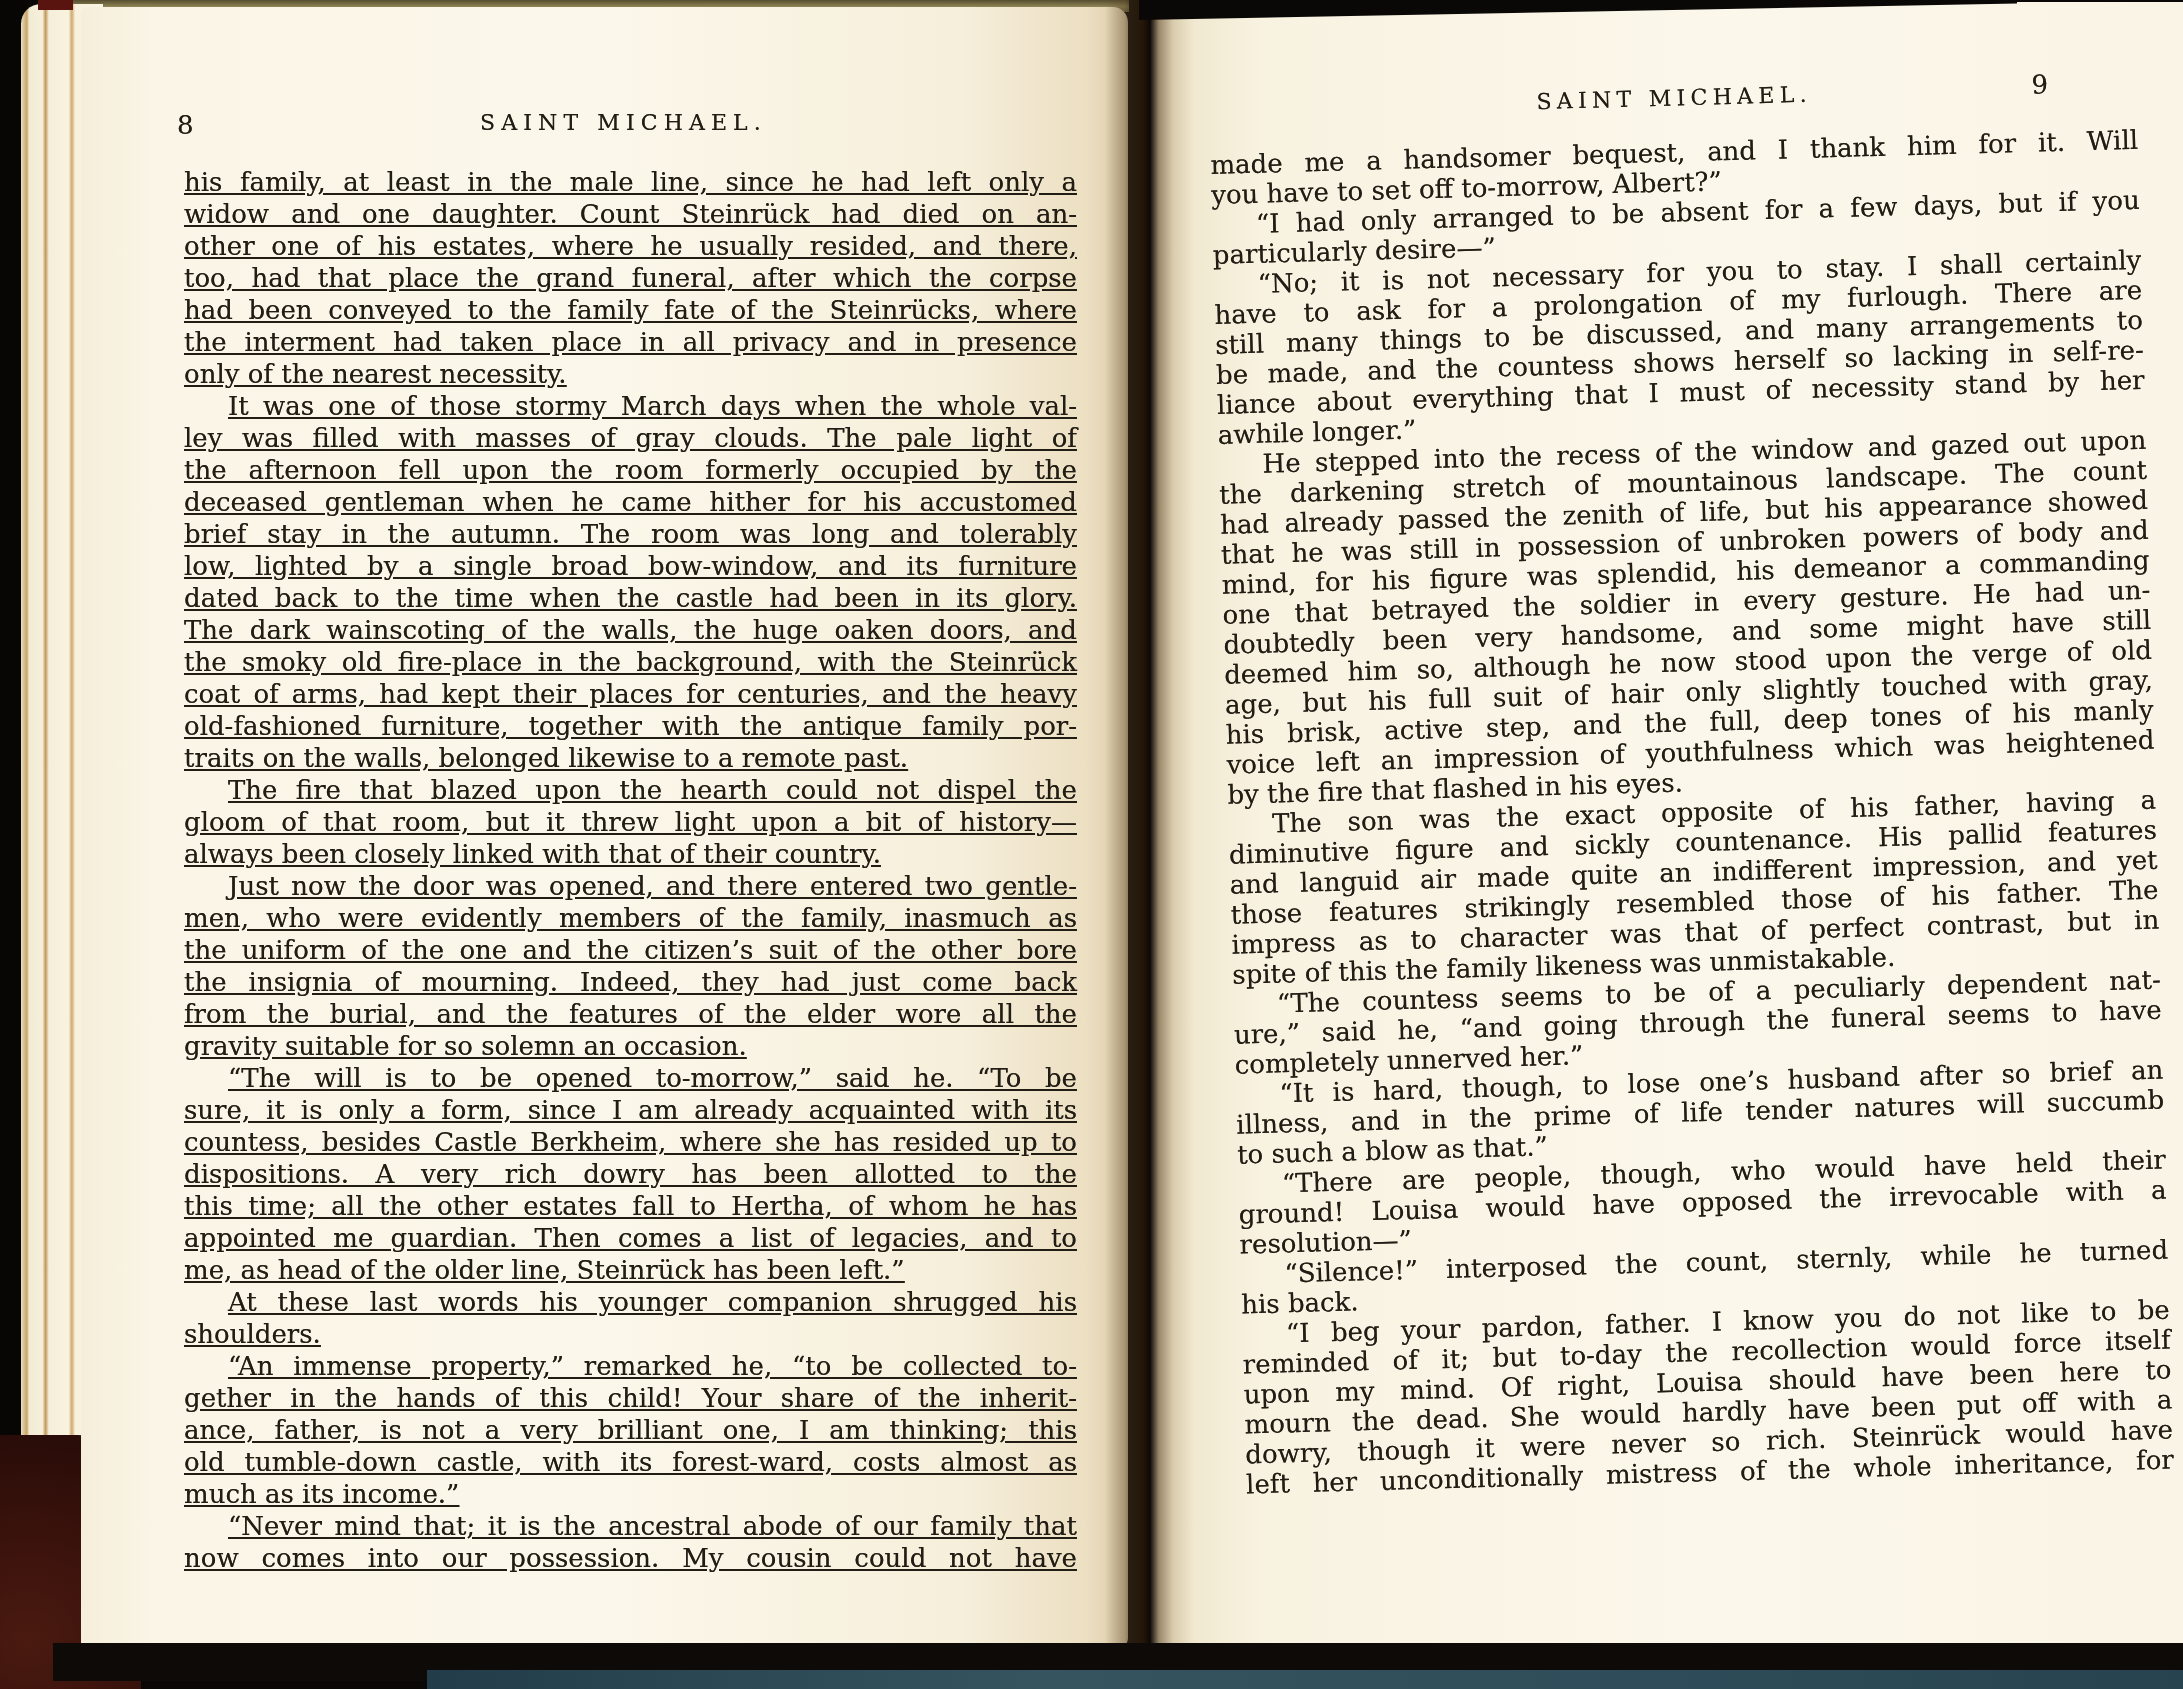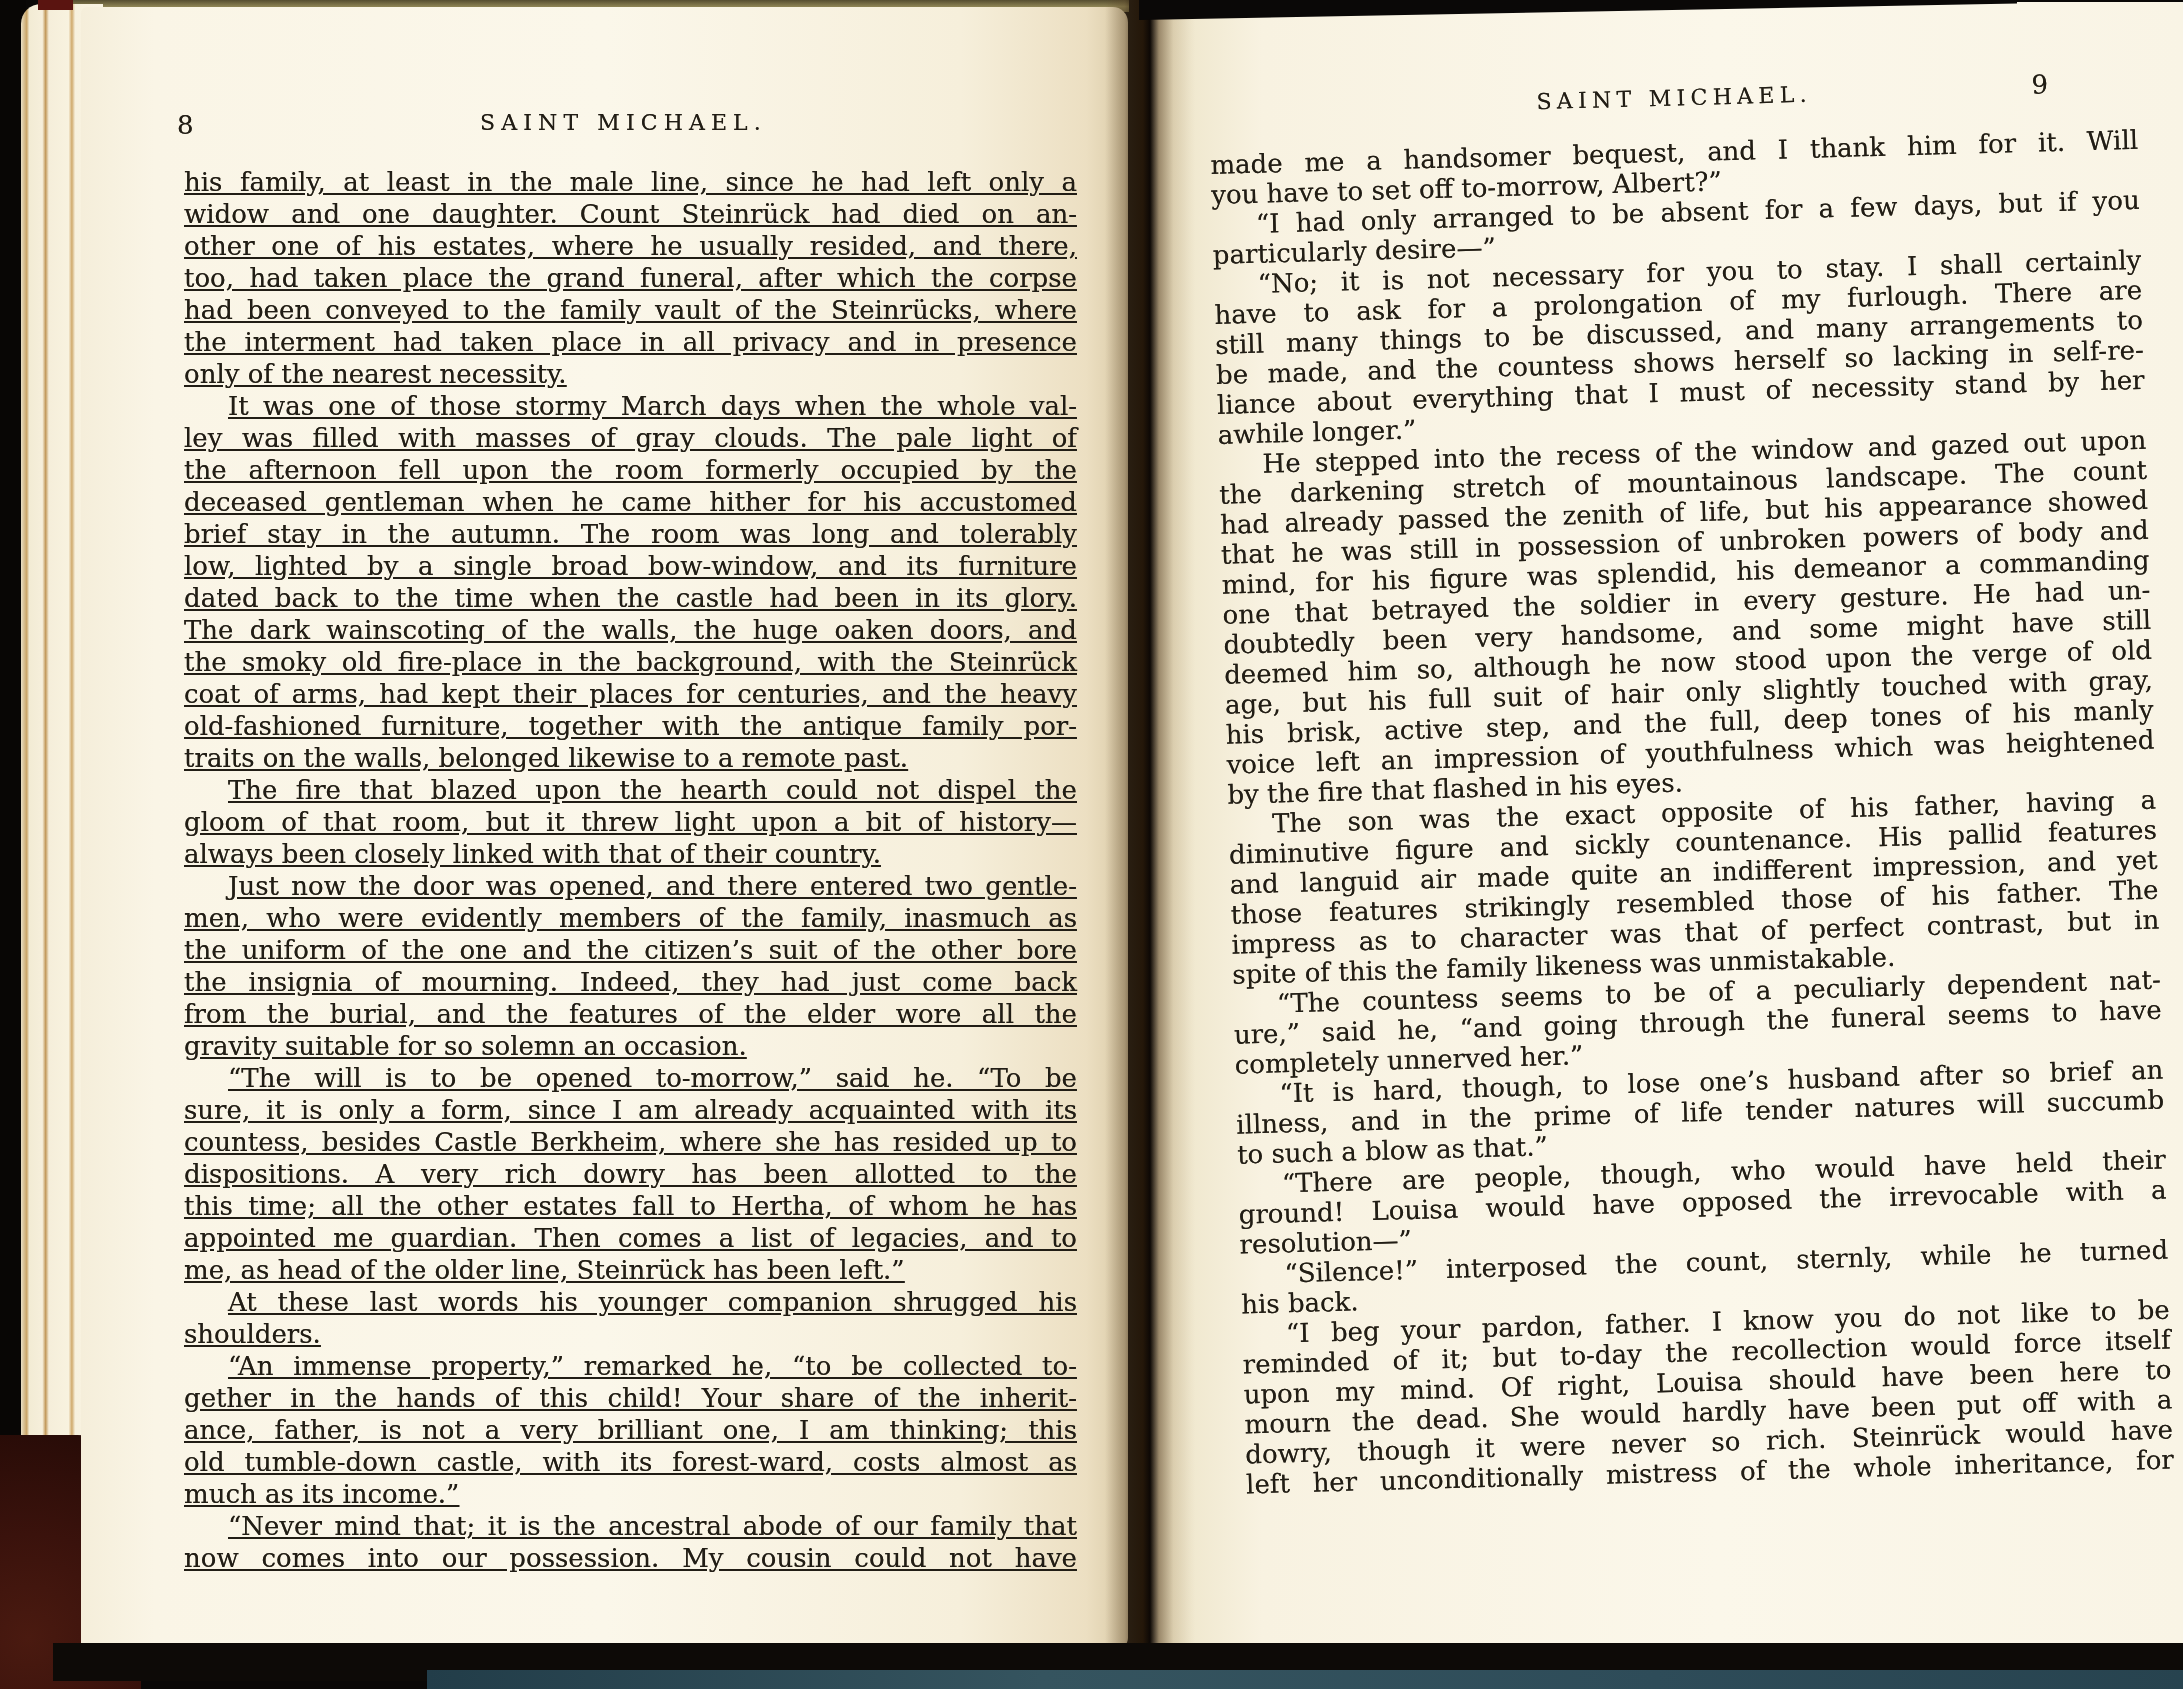--- a/index.html
+++ b/index.html
@@ -68,22 +68,22 @@
 
   <div class="lheader ink">
     <span class="pgnum-left">8</span>
     <span class="ltitle">SAINT MICHAEL.</span>
   </div>
 
   <div class="textcol left-text ink">
       <div class="ln">his family, at least in the male line, since he had left only a</div>
       <div class="ln">widow and one daughter.  Count Steinrück had died on an-</div>
       <div class="ln">other one of his estates, where he usually resided, and there,</div>
-      <div class="ln">too, had taken place the grand funeral, after which the corpse</div>
-      <div class="ln">had been conveyed to the family vault of the Steinrücks, where</div>
+      <div class="ln">too, had that place the grand funeral, after which the corpse</div>
+      <div class="ln">had been conveyed to the family fate of the Steinrücks, where</div>
       <div class="ln">the interment had taken place in all privacy and in presence</div>
       <div class="ln pend">only of the nearest necessity.</div>
       <div class="ln ind">It was one of those stormy March days when the whole val-</div>
       <div class="ln">ley was filled with masses of gray clouds.  The pale light of</div>
       <div class="ln">the afternoon fell upon the room formerly occupied by the</div>
       <div class="ln">deceased gentleman when he came hither for his accustomed</div>
       <div class="ln">brief stay in the autumn.  The room was long and tolerably</div>
       <div class="ln">low, lighted by a single broad bow-window, and its furniture</div>
       <div class="ln">dated back to the time when the castle had been in its glory.</div>
       <div class="ln">The dark wainscoting of the walls, the huge oaken doors, and</div>

